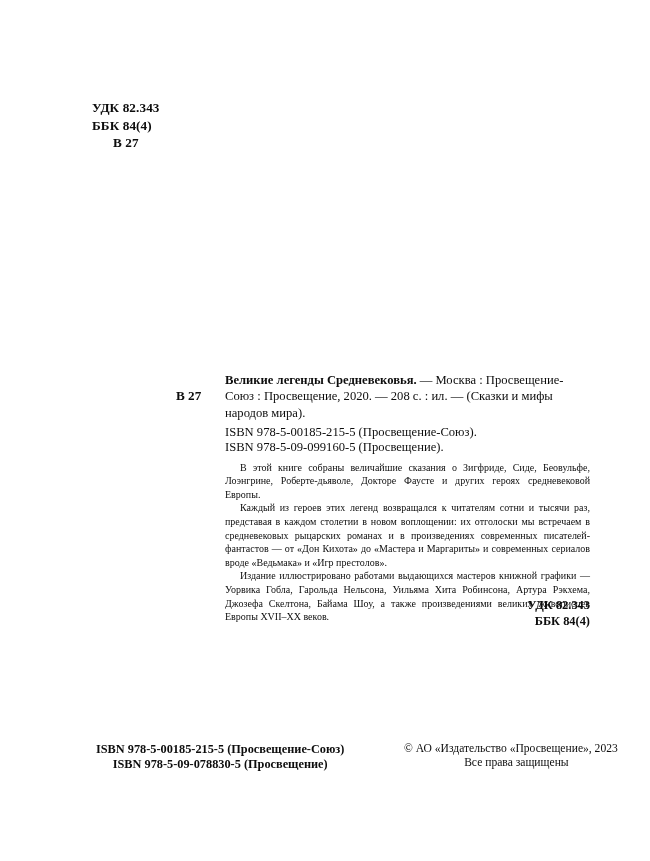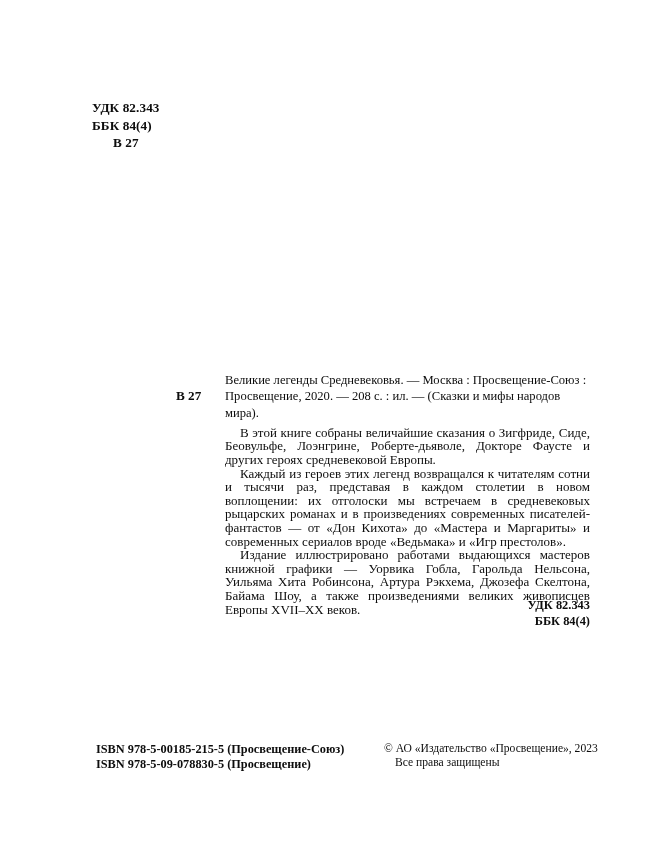--- a/index.html
+++ b/index.html
@@ -66,36 +66,36 @@
     width: 365px;
   }
 
   .bib {
     font-size: 12.6px;
     line-height: 16.3px;
     text-align: left;
     margin: 0;
   }
   .bib .bib-title {
-    font-weight: normal;
+    font-weight: bold;
   }
 
   .isbn-list {
     margin: 4px 0 0 0;
     font-size: 12.6px;
     line-height: 15.4px;
   }
   .isbn-list .isbn-line { display: block; white-space: nowrap; }
 
   .annotation {
     margin-top: 5px;
   }
   .annotation p {
     margin: 0;
-    font-size: 13px;
+    font-size: 10px;
     line-height: 13.6px;
     text-align: justify;
     text-indent: 15px;
     hyphens: none;
   }
 
   
   .class-repeat {
     position: absolute;
     left: 340px;
@@ -109,36 +109,37 @@
   }
   .class-repeat span { display: block; }
 
   
   .footer {
     position: absolute;
     left: 0;
     top: 742px;
     width: 650px;
     height: 60px;
+    text-align: center;
   }
 
   .footer-isbn {
     position: absolute;
     left: 96px;
     top: 0;
     font-weight: bold;
     font-size: 12.3px;
     line-height: 15.2px;
     white-space: nowrap;
   }
   .footer-isbn span { display: block; }
 
   .footer-copyright {
     position: absolute;
-    left: 384px;
+    left: 404px;
     top: 0;
     font-size: 11.6px;
     line-height: 14.4px;
     white-space: nowrap;
   }
   .footer-copyright span { display: block; }
   .footer-copyright span.indented { padding-left: 11px; }
 </style>
 </head>
 <body>
@@ -152,20 +153,24 @@
   </div>
 
   <div class="record">
 
     <div class="record-shelf">В 27</div>
 
     <div class="record-body">
 
       <p class="bib"><span class="bib-title">Великие легенды Средневековья.</span><span> — Москва : Просвещение-Союз : Просвещение, 2020. — 208 с. : ил. — (Сказки и мифы народов мира).</span></p>
 
+      <div class="isbn-list">
+        <span class="isbn-line">ISBN 978-5-00185-215-5 (Просвещение-Союз).</span>
+        <span class="isbn-line">ISBN 978-5-09-099160-5 (Просвещение).</span>
+      </div>
 
       <div class="annotation">
         <p>В этой книге собраны величайшие сказания о Зигфриде, Сиде, Беовульфе, Лоэнгрине, Роберте-дьяволе, Докторе Фаусте и других героях средневековой Европы.</p>
         <p>Каждый из героев этих легенд возвращался к читателям сотни и тысячи раз, представая в каждом столетии в новом воплощении: их отголоски мы встречаем в средневековых рыцарских романах и в произведениях современных писателей-фантастов — от «Дон Кихота» до «Мастера и Маргариты» и современных сериалов вроде «Ведьмака» и «Игр престолов».</p>
         <p>Издание иллюстрировано работами выдающихся мастеров книжной графики — Уорвика Гобла, Гарольда Нельсона, Уильяма Хита Робинсона, Артура Рэкхема, Джозефа Скелтона, Байама Шоу, а также произведениями великих живописцев Европы XVII–XX веков.</p>
       </div>
 
     </div>
   </div>
 

